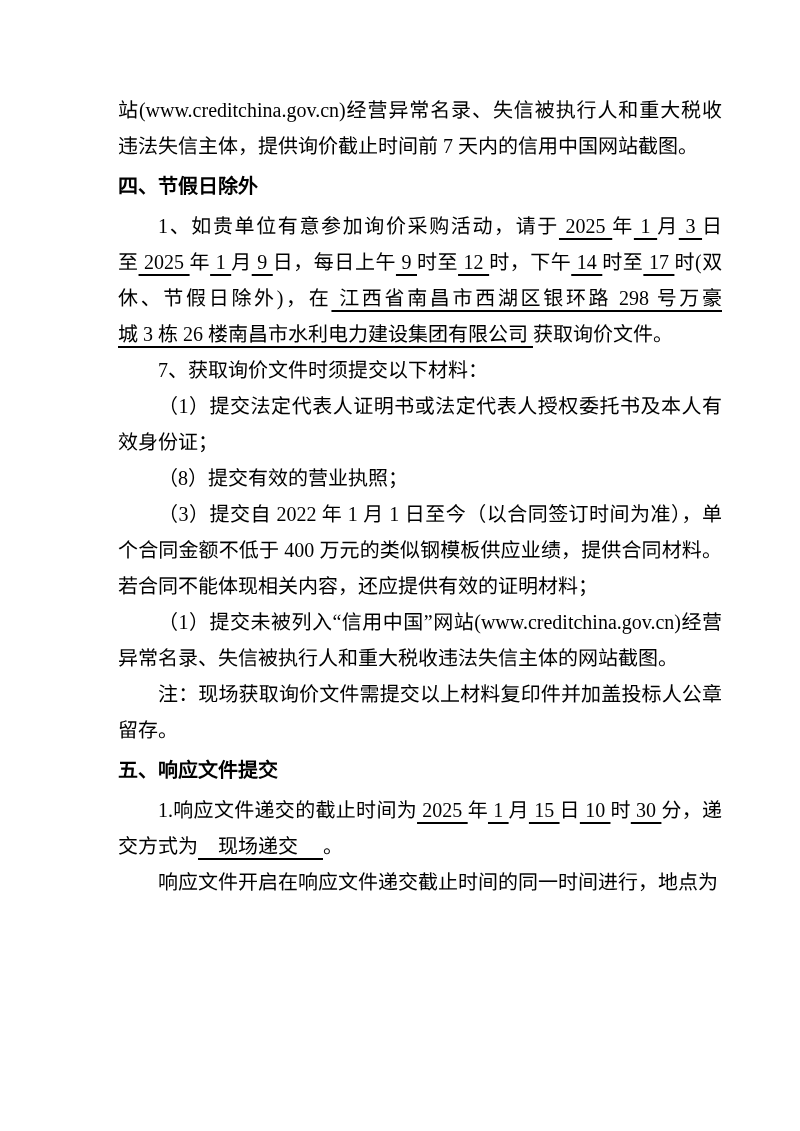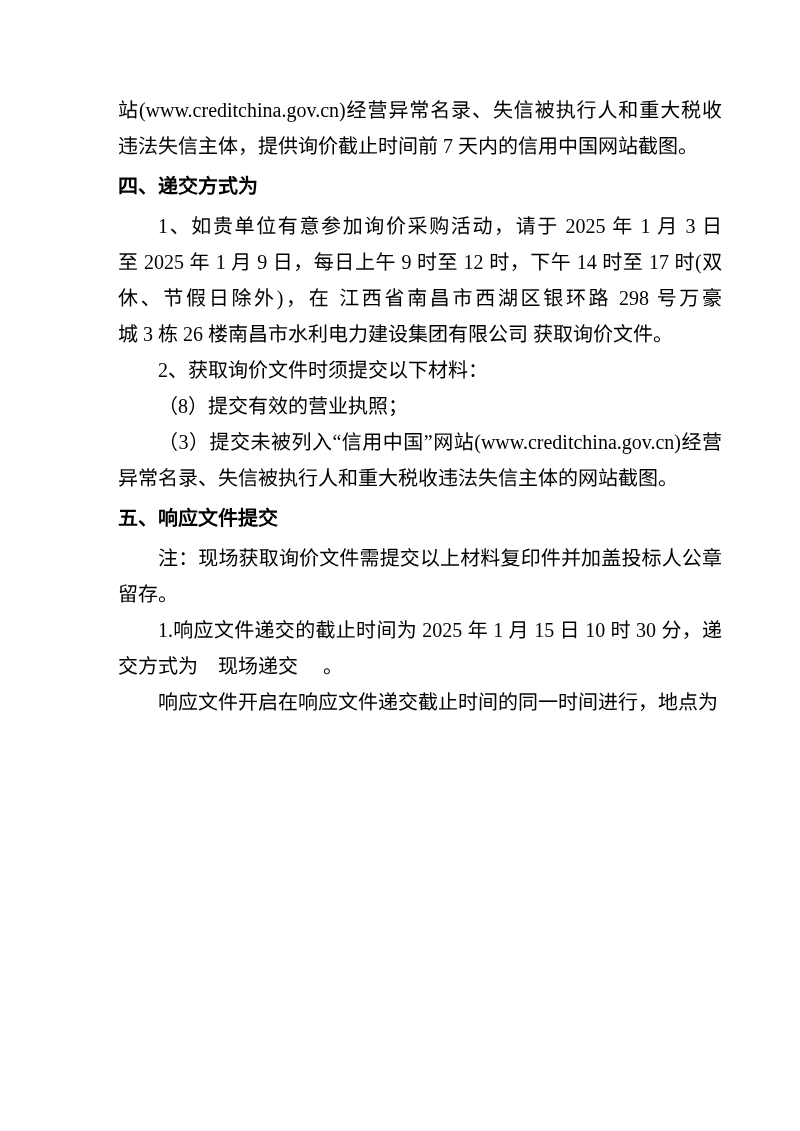--- a/index.html
+++ b/index.html
@@ -30,47 +30,50 @@
   }
   .para.indent {
     text-indent: 2em;
   }
   .para.heading {
     font-weight: 700;
     text-align: left;
     margin: 4px 0;
   }
   .u {
+    text-decoration: underline;
     text-decoration-thickness: 1.5px;
     text-underline-offset: 5px;
   }
 </style>
 </head>
 <body>
 
 <div class="page">
   <div class="content">
 
     <p class="para"><span>站(www.creditchina.gov.cn)经营异常名录、失信被执行人和重大税收违法失信主体，提供询价截止时间前 7 天内的信用中国网站截图。</span></p>
 
-    <p class="para heading"><span>四、递交方式为</span></p>
+    <p class="para heading"><span>四、节假日除外</span></p>
 
     <p class="para indent"><span>1、如贵单位有意参加询价采购活动，请于</span><span class="u">&nbsp;2025&nbsp;</span><span>年</span><span class="u">&nbsp;1&nbsp;</span><span>月</span><span class="u">&nbsp;3&nbsp;</span><span>日至</span><span class="u">&nbsp;2025&nbsp;</span><span>年</span><span class="u">&nbsp;1&nbsp;</span><span>月</span><span class="u">&nbsp;9&nbsp;</span><span>日，每日上午</span><span class="u">&nbsp;9&nbsp;</span><span>时至</span><span class="u">&nbsp;12&nbsp;</span><span>时，下午</span><span class="u">&nbsp;14&nbsp;</span><span>时至</span><span class="u">&nbsp;17&nbsp;</span><span>时(双休、节假日除外)，在</span><span class="u">&nbsp;江西省南昌市西湖区银环路&nbsp;298&nbsp;号万豪城&nbsp;3&nbsp;栋&nbsp;26&nbsp;楼南昌市水利电力建设集团有限公司&nbsp;</span><span>获取询价文件。</span></p>
 
-    <p class="para indent"><span>2、获取询价文件时须提交以下材料：</span></p>
+    <p class="para indent"><span>7、获取询价文件时须提交以下材料：</span></p>
 
+    <p class="para indent"><span>（1）提交法定代表人证明书或法定代表人授权委托书及本人有效身份证；</span></p>
 
     <p class="para indent"><span>（8）提交有效的营业执照；</span></p>
 
+    <p class="para indent"><span>（3）提交自 2022 年 1 月 1 日至今（以合同签订时间为准），单个合同金额不低于 400 万元的类似钢模板供应业绩，提供合同材料。若合同不能体现相关内容，还应提供有效的证明材料；</span></p>
 
-    <p class="para indent"><span>（3）提交未被列入“信用中国”网站(www.creditchina.gov.cn)经营异常名录、失信被执行人和重大税收违法失信主体的网站截图。</span></p>
+    <p class="para indent"><span>（1）提交未被列入“信用中国”网站(www.creditchina.gov.cn)经营异常名录、失信被执行人和重大税收违法失信主体的网站截图。</span></p>
+
+    <p class="para indent"><span>注：现场获取询价文件需提交以上材料复印件并加盖投标人公章留存。</span></p>
 
     <p class="para heading"><span>五、响应文件提交</span></p>
-
-    <p class="para indent"><span>注：现场获取询价文件需提交以上材料复印件并加盖投标人公章留存。</span></p>
 
     <p class="para indent"><span>1.响应文件递交的截止时间为</span><span class="u">&nbsp;2025&nbsp;</span><span>年</span><span class="u">&nbsp;1&nbsp;</span><span>月</span><span class="u">&nbsp;15&nbsp;</span><span>日</span><span class="u">&nbsp;10&nbsp;</span><span>时</span><span class="u">&nbsp;30&nbsp;</span><span>分，递交方式为</span><span class="u">&nbsp;&nbsp;&nbsp;&nbsp;现场递交&nbsp;&nbsp;&nbsp;&nbsp;&nbsp;</span><span>。</span></p>
 
 
 
     <p class="para indent"><span>响应文件开启在响应文件递交截止时间的同一时间进行，地点为</span></p>
 
   </div>
 </div>
 

